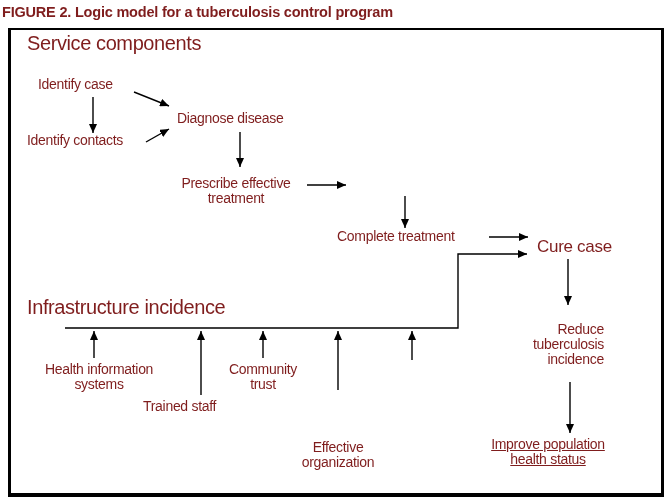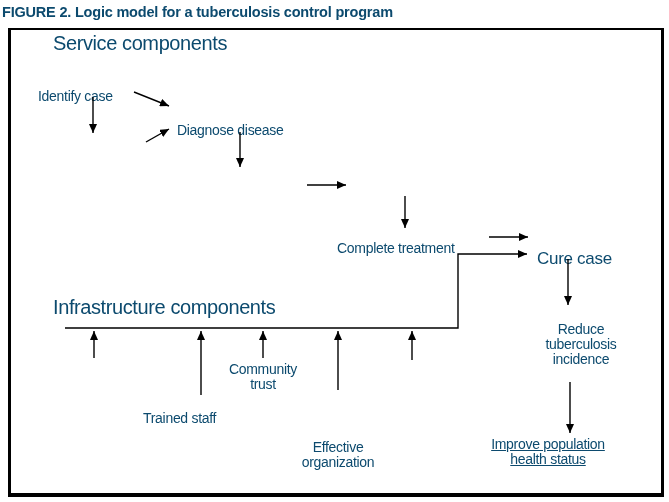--- a/index.html
+++ b/index.html
@@ -5,55 +5,54 @@
   html, body {
     margin: 0;
     padding: 0;
     background: #ffffff;
   }
   #stage {
     position: relative;
     width: 669px;
     height: 502px;
     background: #ffffff;
-    color: #0c4a6e;
+    color: #7f1d1d;
     font-family: "Liberation Sans", "DejaVu Sans", sans-serif;
     overflow: hidden;
   }
   .abs { position: absolute; }
   .figure-title {
     font-size: 14.5px;
     font-weight: bold;
     letter-spacing: -0.2px;
     white-space: nowrap;
   }
   .panel-border {
     border: 3px solid #000000;
     border-top-width: 2px;
     border-bottom-width: 4px;
     box-sizing: border-box;
   }
   .section-heading {
     font-size: 20px;
     letter-spacing: -0.4px;
     white-space: nowrap;
-    margin-left: 26px;
   }
   .node {
     font-size: 14px;
     line-height: 15px;
     letter-spacing: -0.3px;
     white-space: pre-line;
   }
   .node.big {
     font-size: 17px;
     line-height: 18px;
   }
   .center { text-align: center; }
-  .nowrap { white-space: nowrap; margin-top: 12px; }
+  .nowrap { white-space: nowrap; }
   svg.arrows {
     position: absolute;
     left: 0;
     top: 0;
     pointer-events: none;
   }
   .arrow {
     stroke: #000000;
     stroke-width: 1.4;
     fill: none;
@@ -64,40 +63,45 @@
 <body>
 
 <div id="stage">
 
   <div class="abs figure-title" style="left:2px; top:4px;">FIGURE 2. Logic model for a tuberculosis control program</div>
 
   <div class="abs panel-border" style="left:8px; top:28px; width:656px; height:469px;"></div>
 
   <div class="abs section-heading" style="left:27px; top:32px;">Service components</div>
 
-  <div class="abs section-heading" style="left:27px; top:296px;">Infrastructure components</div>
+  <div class="abs section-heading" style="left:27px; top:296px;">Infrastructure incidence</div>
 
   <div class="abs node nowrap" style="left:38px; top:77px;">Identify case</div>
 
+  <div class="abs node nowrap" style="left:27px; top:133px;">Identify contacts</div>
 
   <div class="abs node nowrap" style="left:177px; top:111px;">Diagnose disease</div>
 
+  <div class="abs node center" style="left:166px; top:176px; width:140px;">Prescribe effective
+treatment</div>
 
 
   <div class="abs node nowrap" style="left:337px; top:229px;">Complete treatment</div>
 
   <div class="abs node big nowrap" style="left:537px; top:238px;">Cure case</div>
 
-  <div class="abs node center" style="left:526px; top:322px; width:110px;">Reduce
+  <div class="abs node center" style="left:494px; top:322px; width:110px;text-align:right;">Reduce
 tuberculosis
 incidence</div>
 
   <div class="abs node center" style="left:468px; top:437px; width:160px;text-decoration:underline;">Improve population
 health status</div>
 
+  <div class="abs node center" style="left:24px; top:362px; width:150px;">Health information
+systems</div>
 
   <div class="abs node nowrap" style="left:143px; top:399px;">Trained staff</div>
 
   <div class="abs node center" style="left:213px; top:362px; width:100px;">Community
 trust</div>
 
   <div class="abs node center" style="left:278px; top:392px; width:120px;margin-top:48px;">Effective
 organization</div>
 
 

